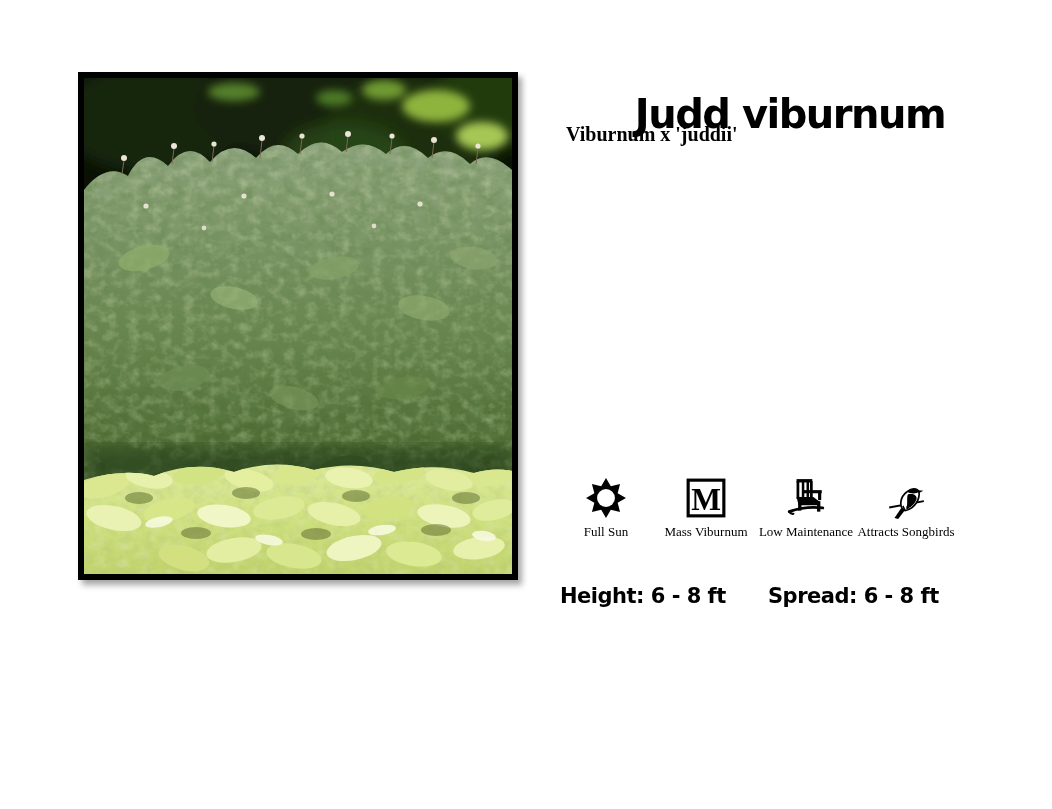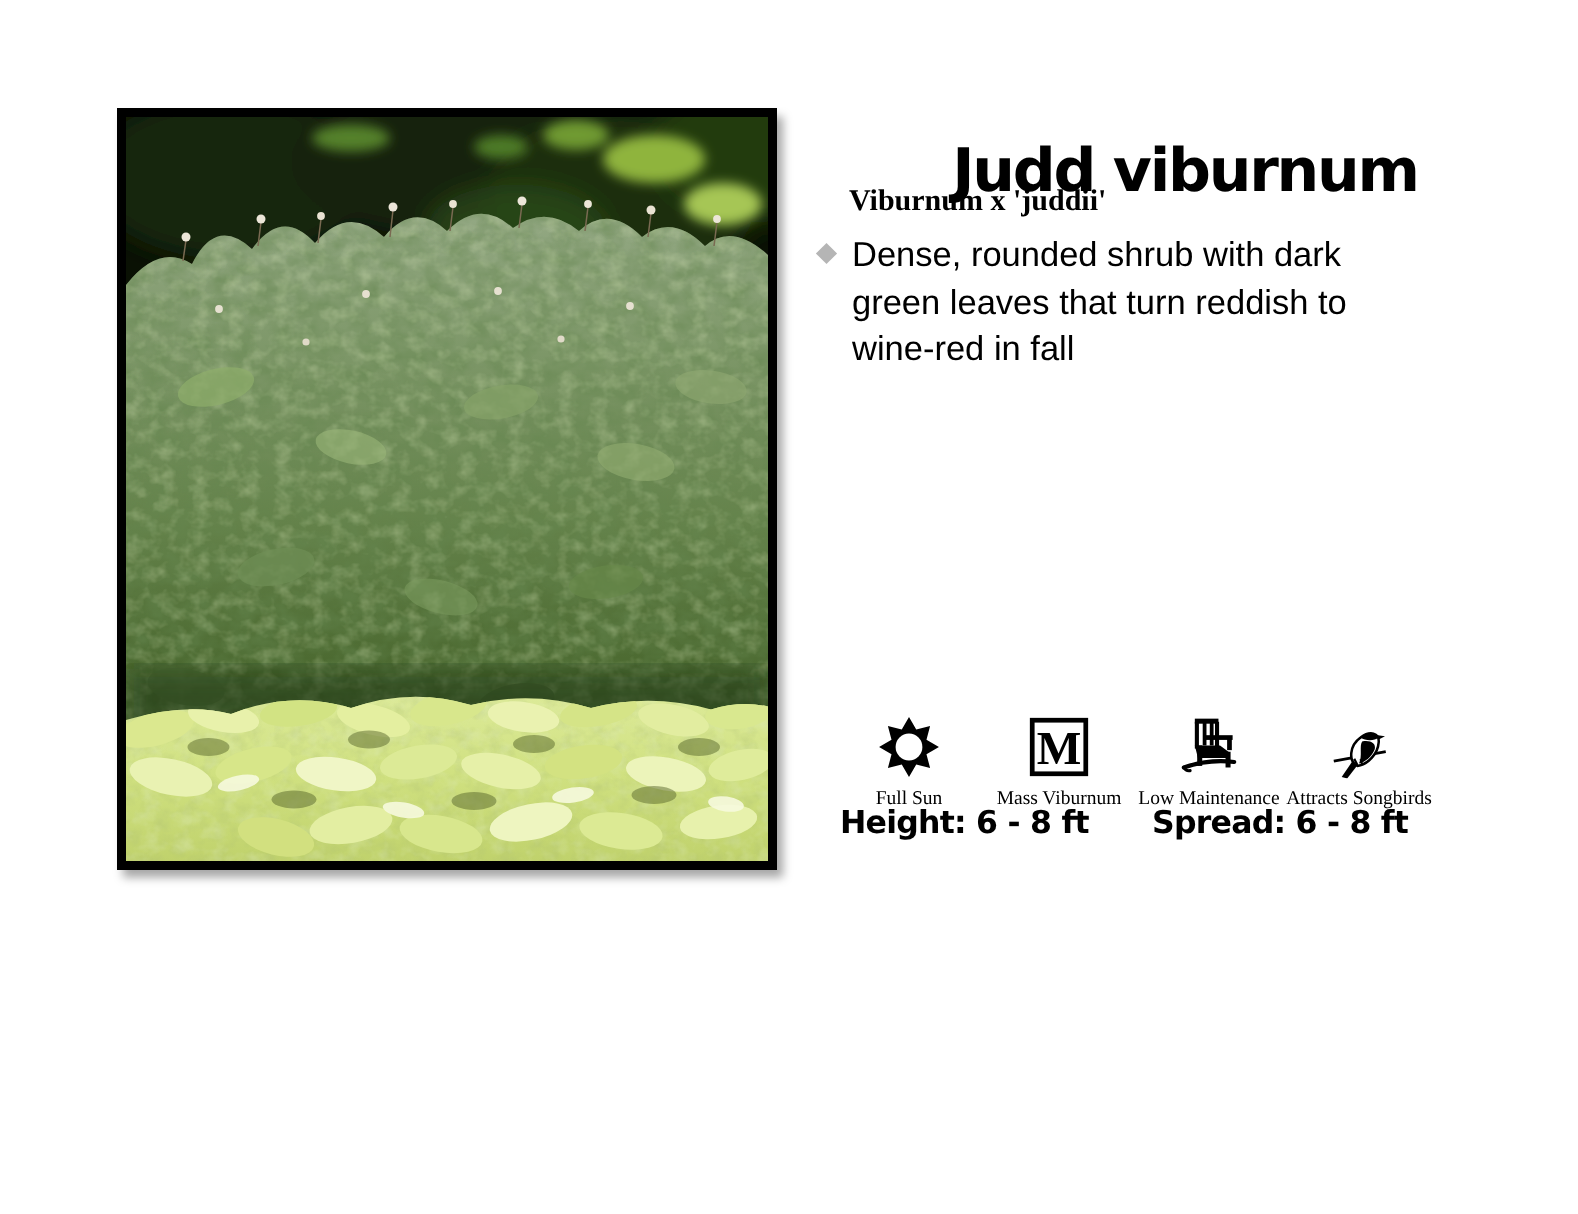--- a/index.html
+++ b/index.html
@@ -41,21 +41,21 @@
     position:absolute;left:556px;top:477px;width:400px;
     display:flex;align-items:flex-start;
   }
   .attr-col{flex:1 1 0;display:flex;flex-direction:column;align-items:center;}
   .attr-col svg{width:42px;height:42px;}
   .attr-label{
     margin-top:5px;text-align:left;
     font-family:"Liberation Serif",serif;font-size:13px;line-height:15px;
   }
   .dim{
-    position:absolute;top:536px;
+    position:absolute;top:584px;
     font-family:"DejaVu Sans","Liberation Sans",sans-serif;
     font-weight:bold;font-size:21px;letter-spacing:-0.5px;
   }
   .dim.height{left:560px;}
   .dim.spread{left:768px;text-align:right;}
 </style>
 </head>
 <body>
 
 <div class="photo-frame" role="img" aria-label="Dense green Judd viburnum shrub edged by a bright chartreuse hosta border along a gravel path">
@@ -226,24 +226,20 @@
         <ellipse cx="400" cy="458" rx="12" ry="5" transform="rotate(8 400 458)"></ellipse>
       </g>
     </g>
   </svg>
 </div>
 
 <h1 class="title">Judd viburnum</h1>
 <div class="subtitle">Viburnum x 'juddii'</div>
 
 <ul class="bullets">
-  <li>
-    <span class="diamond"></span>
-    <span>Dense, rounded shrub with dark green leaves that turn reddish to wine-red in fall</span>
-  </li>
 </ul>
 
 <div class="attr-row">
 
   <div class="attr-col">
     <svg viewBox="0 0 40 40">
       <polygon fill="#000" points="39,20 31.1,24.6 33.4,33.4 24.6,31.1 20,39 15.4,31.1 6.6,33.4 8.9,24.6 1,20 8.9,15.4 6.6,6.6 15.4,8.9 20,1 24.6,8.9 33.4,6.6 31.1,15.4"></polygon>
       <circle cx="20" cy="20" r="8.5" fill="#fff"></circle>
     </svg>
     <div class="attr-label">Full Sun</div>

